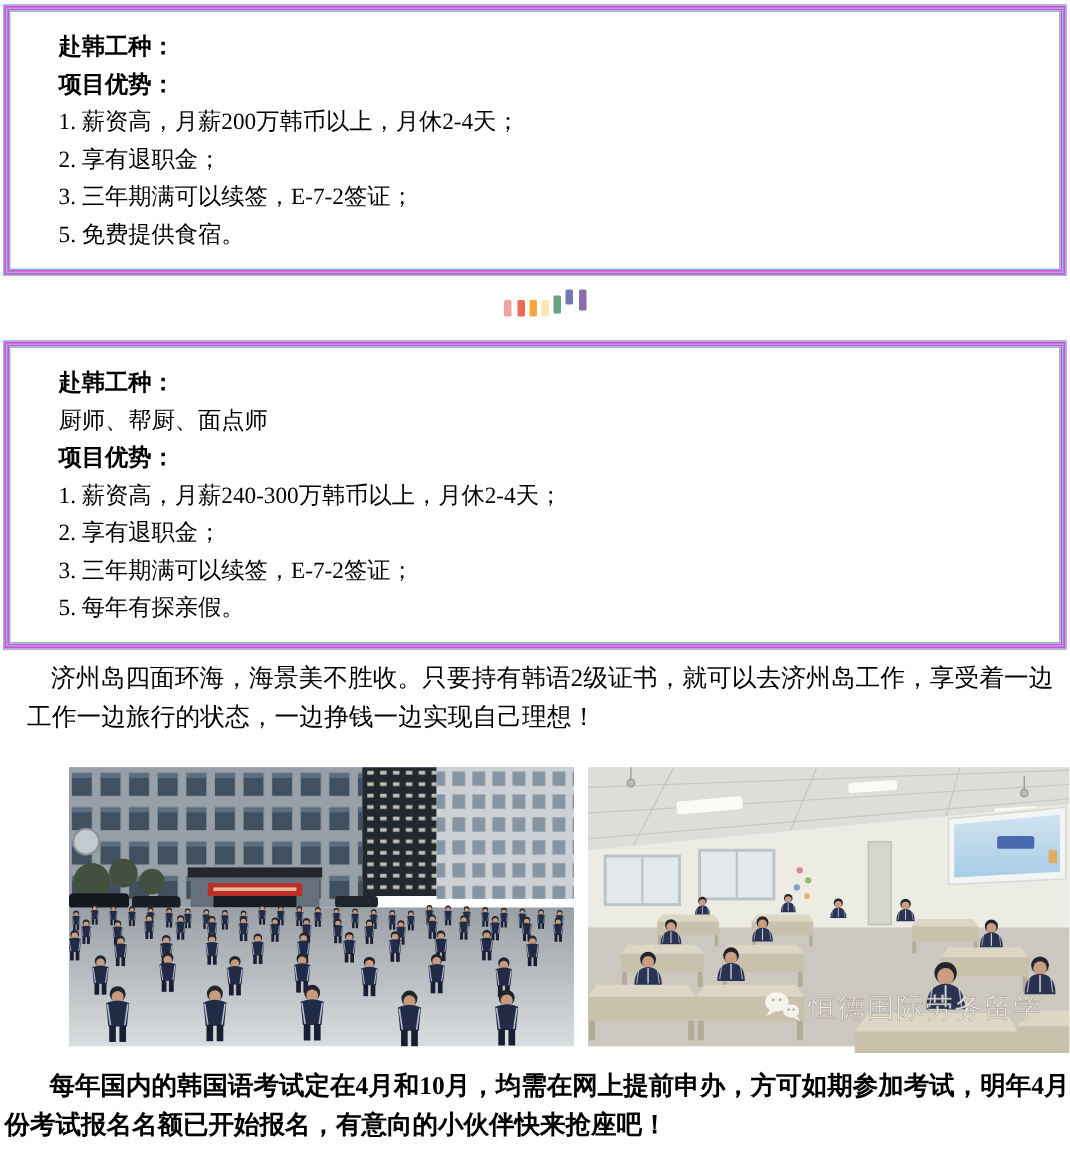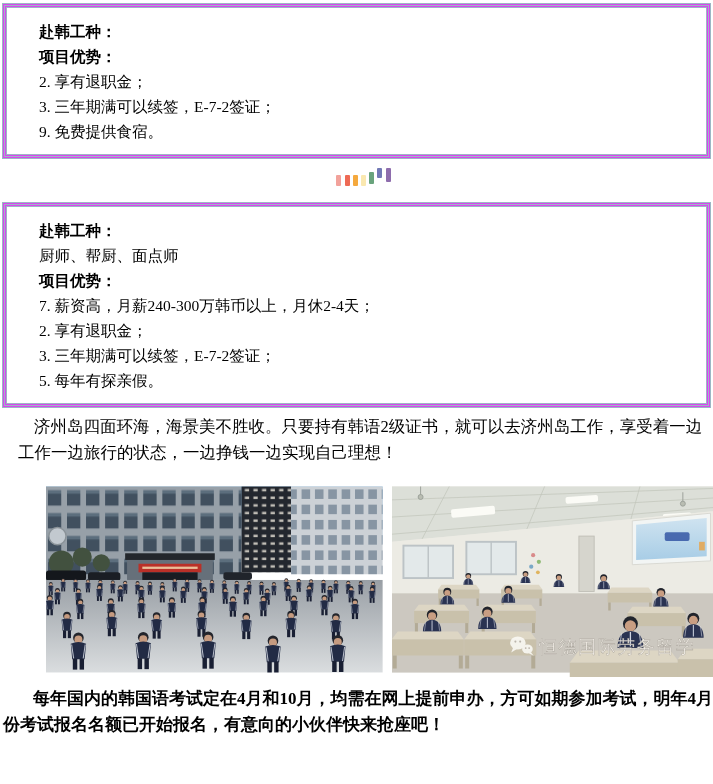--- a/index.html
+++ b/index.html
@@ -27,44 +27,45 @@
   .photo-row svg{display:block;}
 </style>
 </head>
 <body>
 
 <div class="info-box box1">
   <div class="frame-mid">
     <div class="frame-inner">
       <div class="line bold">赴韩工种：</div>
       <div class="line bold">项目优势：</div>
+      <div class="line">1. 薪资高，月薪200万韩币以上，月休2-4天；</div>
       <div class="line">2. 享有退职金；</div>
       <div class="line">3. 三年期满可以续签，E-7-2签证；</div>
-      <div class="line">9. 免费提供食宿。</div>
+      <div class="line">5. 免费提供食宿。</div>
     </div>
   </div>
 </div>
 
 <div class="separator">
     <span class="sep-bar" style="background: rgb(242, 162, 155); height: 11px; margin-top: 7px;"></span>
     <span class="sep-bar" style="background: rgb(238, 106, 85); height: 11px; margin-top: 7px;"></span>
     <span class="sep-bar" style="background: rgb(245, 169, 62); height: 11px; margin-top: 7px;"></span>
     <span class="sep-bar" style="background: rgb(250, 232, 176); height: 11px; margin-top: 7px;"></span>
     <span class="sep-bar" style="background: rgb(105, 163, 124); height: 12px; margin-top: 4px;"></span>
     <span class="sep-bar" style="background: rgb(114, 121, 181); height: 10px; margin-top: 0px;"></span>
     <span class="sep-bar" style="background: rgb(142, 109, 173); height: 14px; margin-top: 0px;"></span>
   </div>
 
 <div class="info-box">
   <div class="frame-mid">
     <div class="frame-inner">
       <div class="line bold">赴韩工种：</div>
       <div class="line">厨师、帮厨、面点师</div>
       <div class="line bold">项目优势：</div>
-      <div class="line">7. 薪资高，月薪240-300万韩币以上，月休2-4天；</div>
+      <div class="line">1. 薪资高，月薪240-300万韩币以上，月休2-4天；</div>
       <div class="line">2. 享有退职金；</div>
       <div class="line">3. 三年期满可以续签，E-7-2签证；</div>
       <div class="line">5. 每年有探亲假。</div>
     </div>
   </div>
 </div>
 
 <div class="para">济州岛四面环海，海景美不胜收。只要持有韩语2级证书，就可以去济州岛工作，享受着一边工作一边旅行的状态，一边挣钱一边实现自己理想！</div>
 
 <div class="photo-row">

